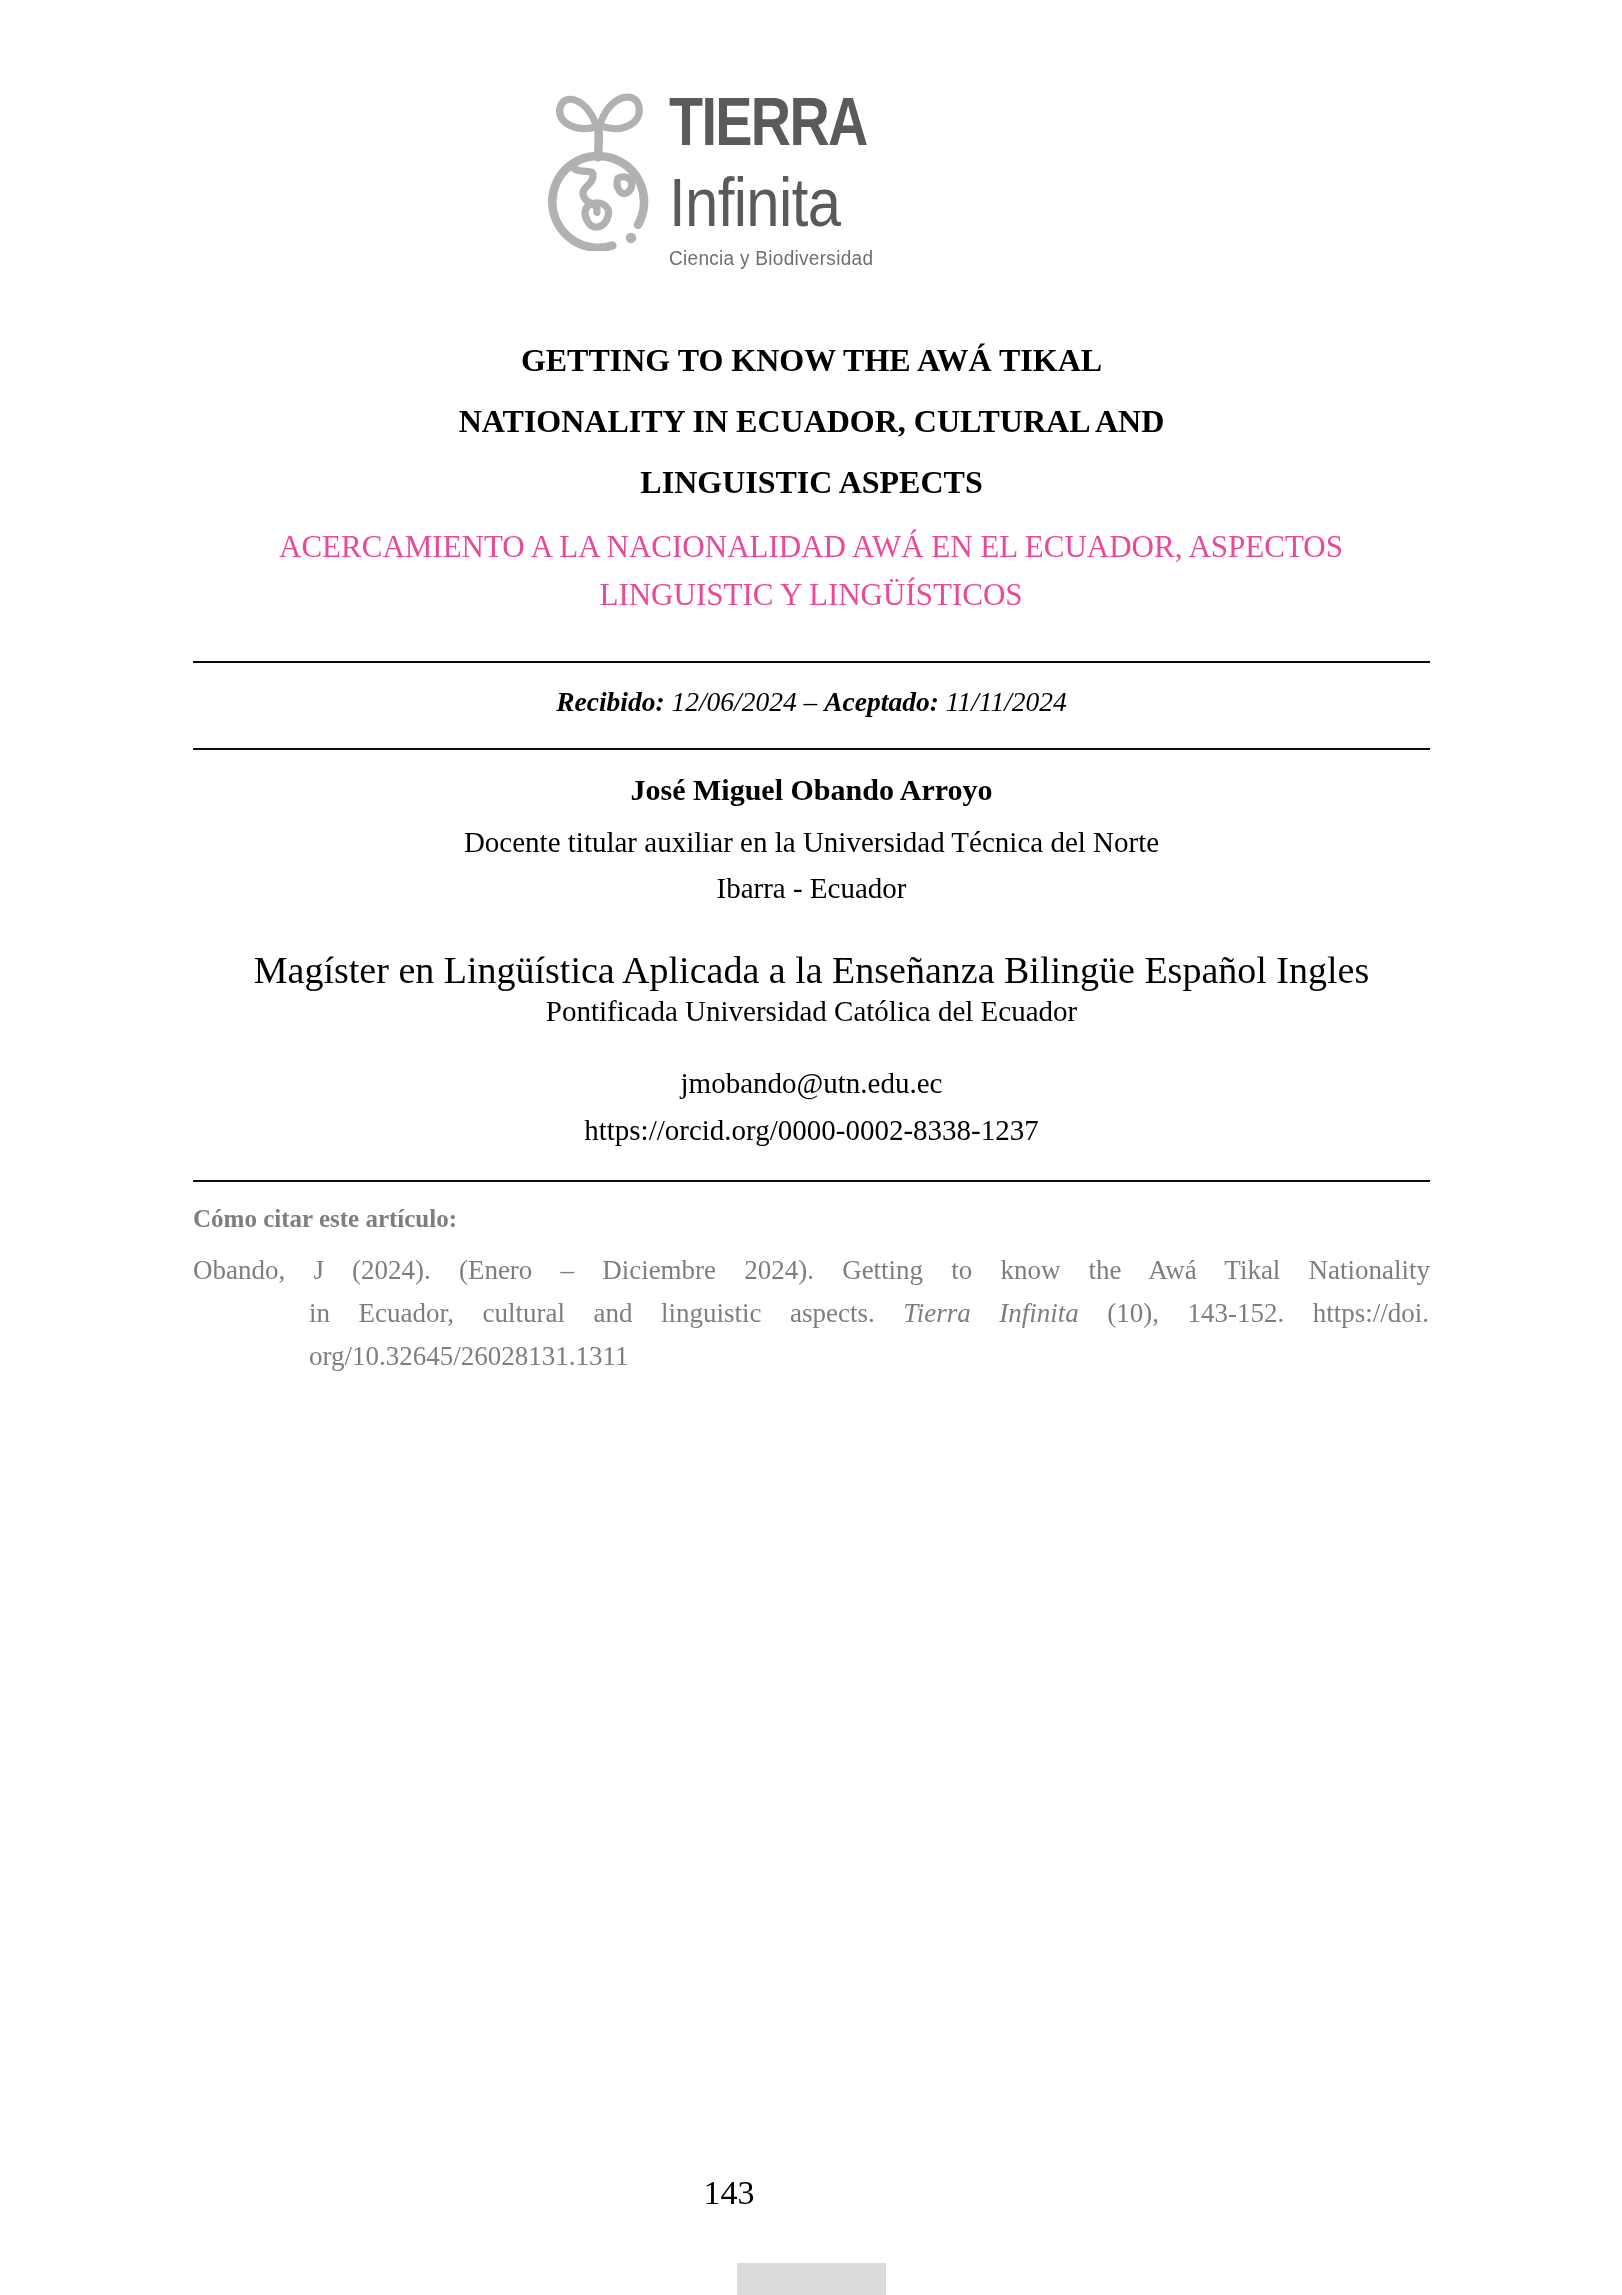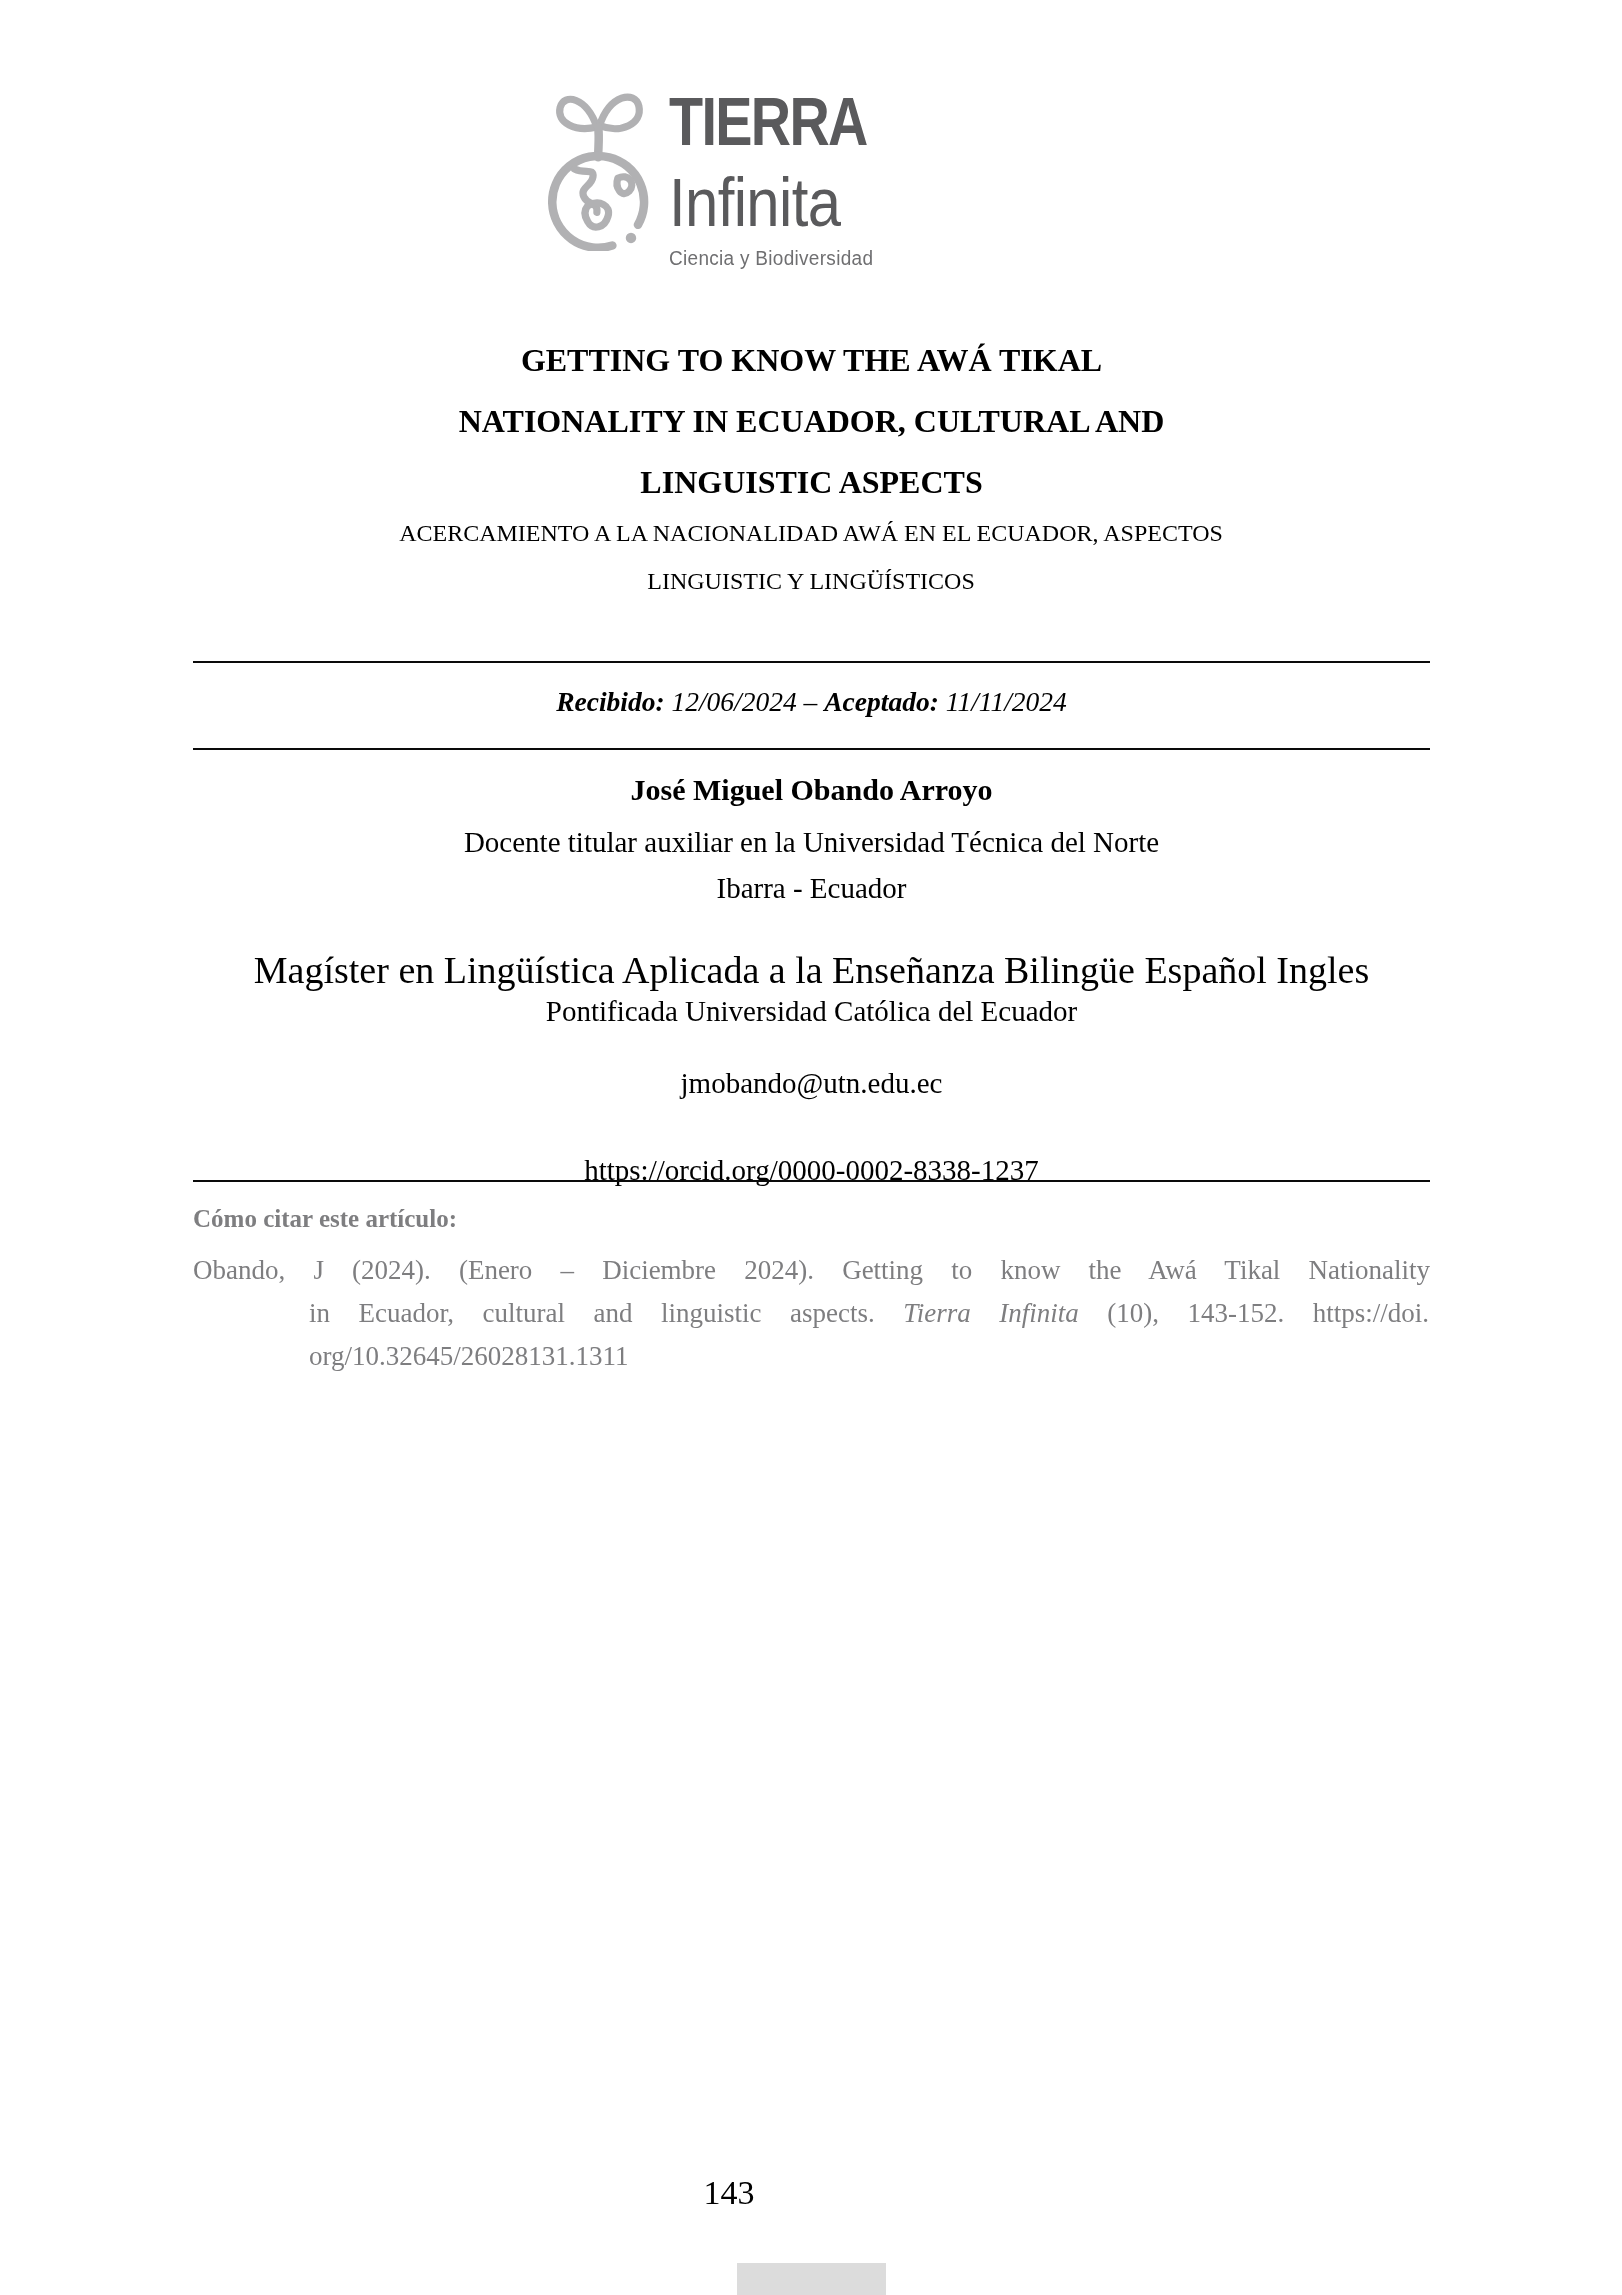--- a/index.html
+++ b/index.html
@@ -66,26 +66,26 @@
     top: 330px; left: 193px;
     width: 1237px;
     text-align: center;
     font-size: 32px;
     font-weight: bold;
     line-height: 61px;
     color: #000000;
   }
   .subtitle {
     position: absolute;
-    top: 509px; left: 160px;
+    top: 523px; left: 160px;
     width: 1302px;
     text-align: center;
-    font-size: 24px;
+    font-size: 31px;
     line-height: 48px;
-    color: #000000;
+    color: #ec4899;
   }
 
   
   .rule {
     position: absolute;
     left: 193px;
     width: 1237px;
     height: 2px;
     background: #0a0a0a;
   }
@@ -112,21 +112,21 @@
     width: 1237px;
     text-align: center;
     color: #000000;
   }
   .author-name   { top: 773px; font-size: 30px; font-weight: bold; }
   .author-pos    { top: 826px; font-size: 29px; }
   .author-city   { top: 872px; font-size: 29px; }
   .author-degree { top: 948px; font-size: 38px; }
   .author-univ   { top: 995px; font-size: 29px; }
   .author-email  { top: 1067px; font-size: 29px; }
-  .author-orcid  { top: 1114px; font-size: 29px; margin-top: 40px; }
+  .author-orcid  { top: 1114px; font-size: 29px; }
   .plainlink { color: #000000; text-decoration: none; }
 
   
   .cite-label {
     position: absolute;
     top: 1205px; left: 193px;
     font-size: 25px;
     font-weight: bold;
     color: #7e7e80;
   }

